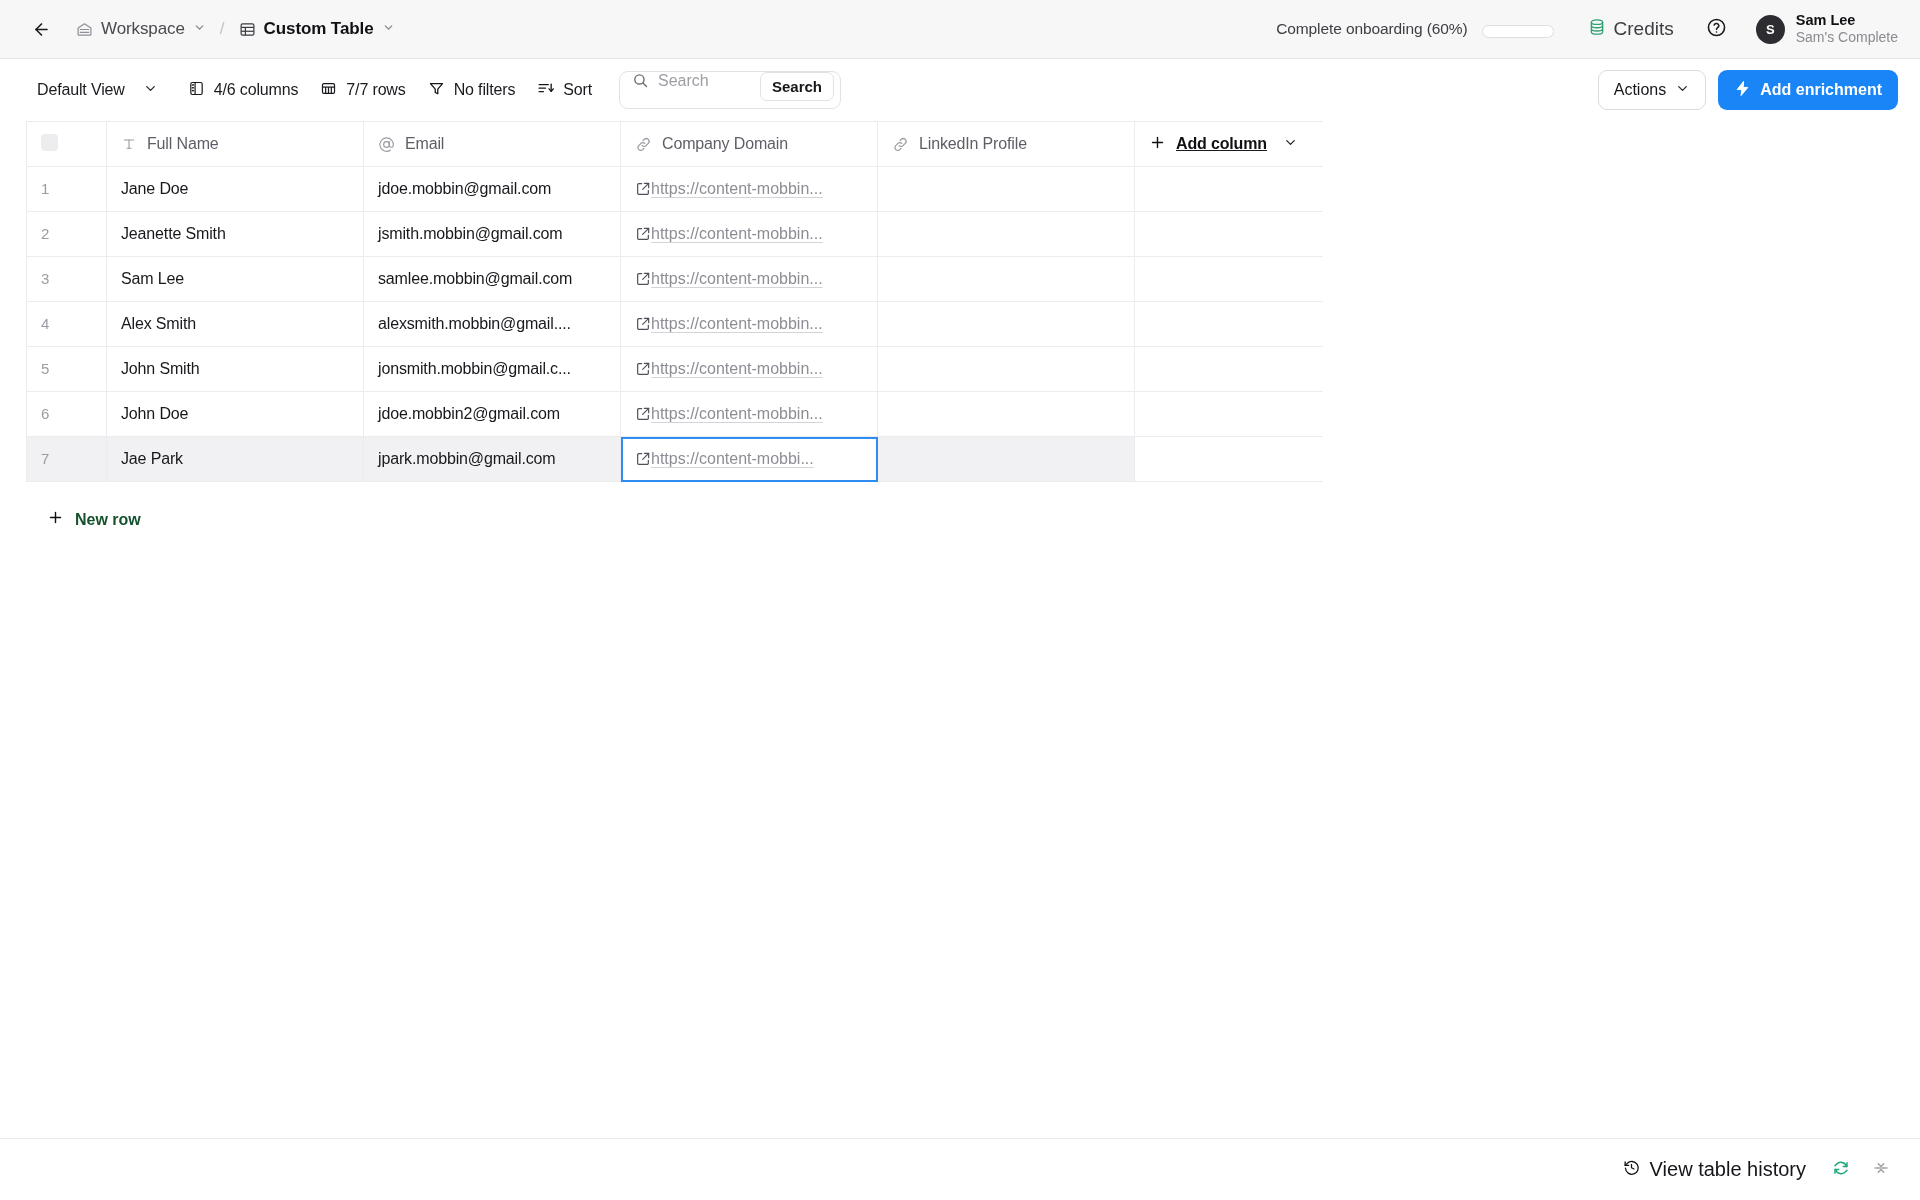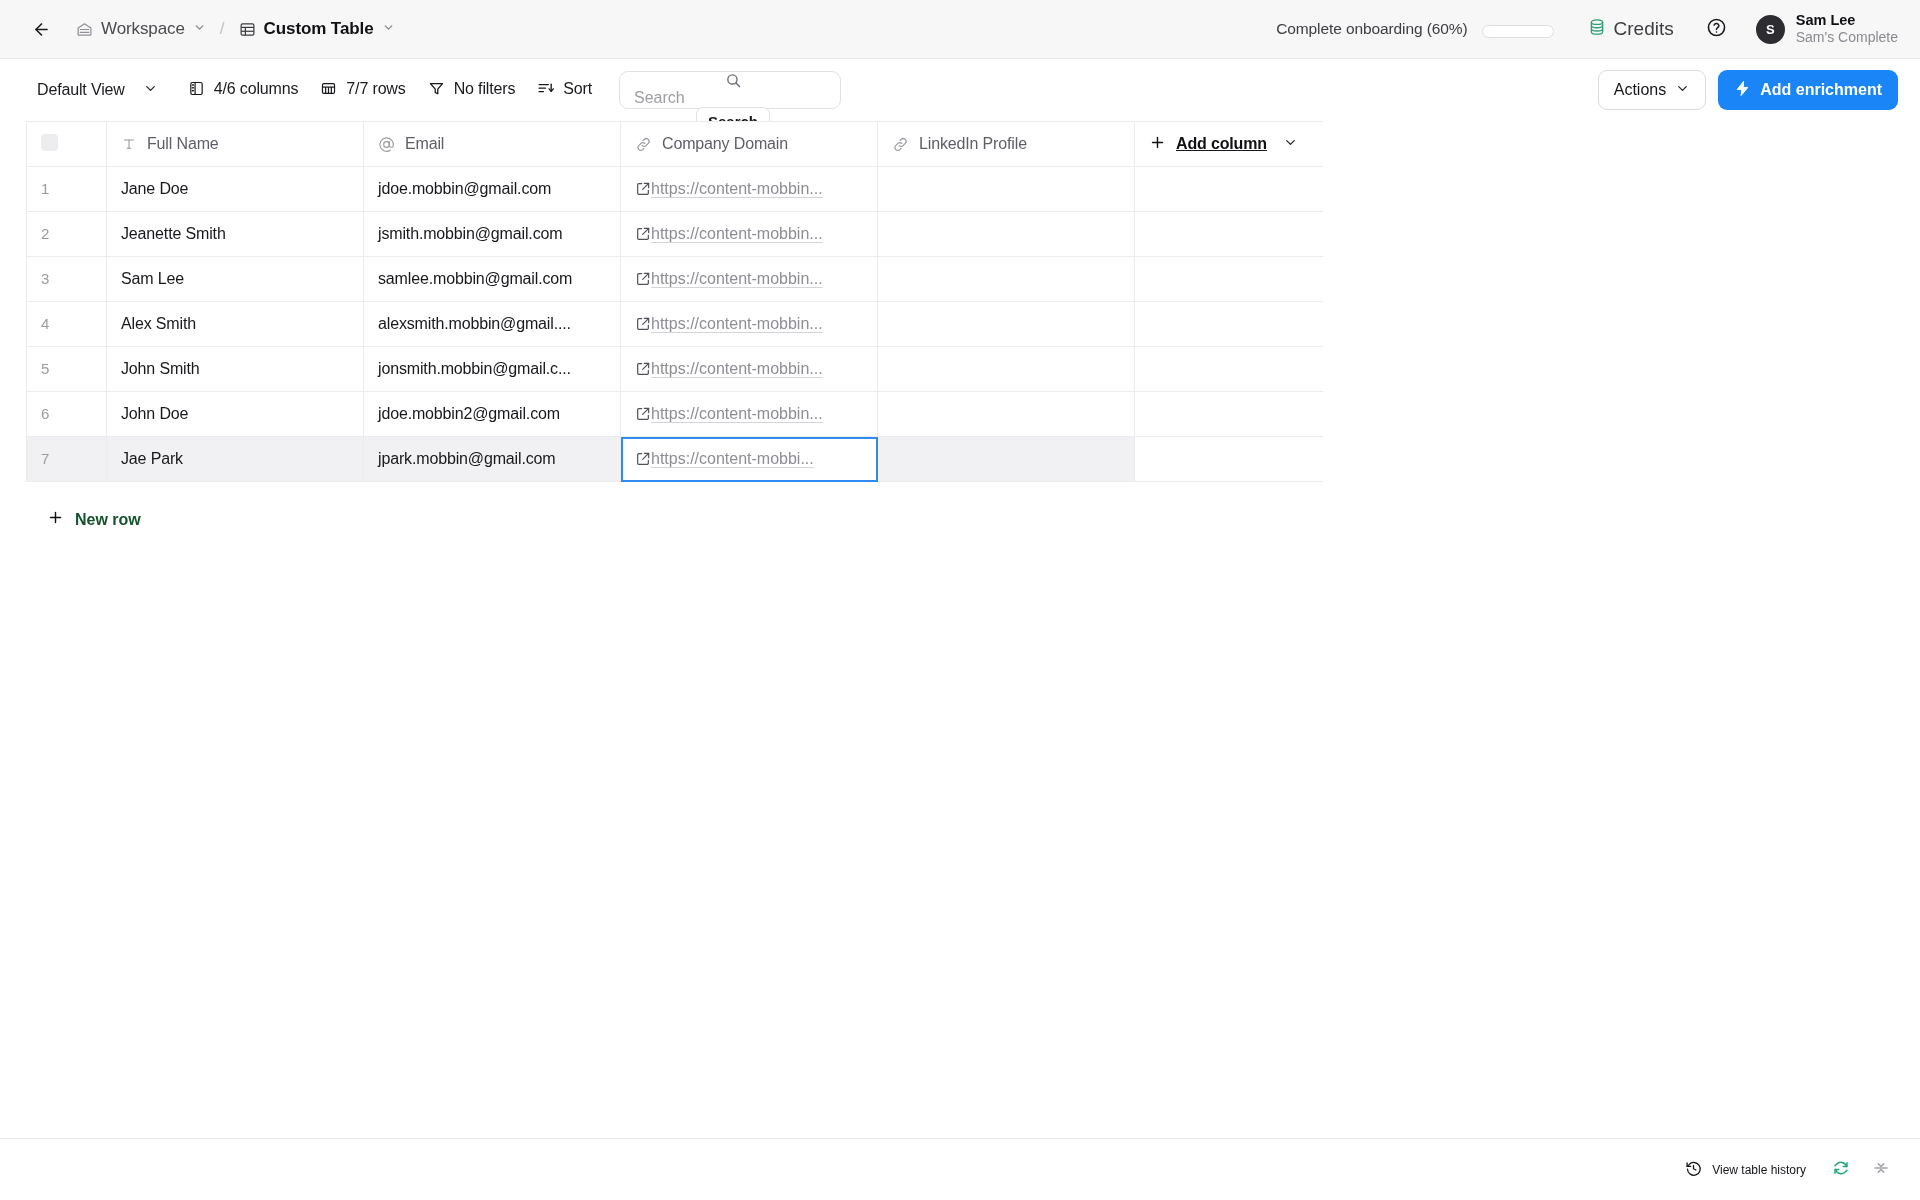--- a/index.html
+++ b/index.html
@@ -51,30 +51,30 @@
   .user-name { font-size: 14.5px; font-weight: 700; color: #111114; line-height: 1.25; }
   .user-org { font-size: 14px; color: #8a8a90; line-height: 1.25; }
 
   
   .toolbar {
     height: 62px; min-height: 62px;
     display: flex; align-items: center;
     padding: 0 22px 0 26px; background: #fff;
   }
   .tb-item {
-    display: flex; gap: 9px;
+    display: flex; align-items: center; gap: 9px;
     padding: 7px 11px; border-radius: 7px; cursor: pointer;
     font-size: 16px; color: #1a1a1f; letter-spacing: -0.15px; white-space: nowrap;
   }
   .tb-item .chev { margin-left: 9px; }
   .tb-gap { width: 8px; }
   .search-wrap {
-    display: flex; align-items: center; margin-left: 16px;
+    display: flex; align-items: flex-start; margin-left: 16px;
     width: 222px; height: 38px; border: 1px solid #e2e2e5; border-radius: 9px;
-    padding: 0 6px 0 12px; background: #fff; flex-direction: column;
+    padding: 0 6px 0 12px; background: #fff;
   }
   .search-input {
     flex: 1; border: none; outline: none; font-size: 16px;
     font-family: "Liberation Sans", sans-serif; color: #1a1a1f;
     background: transparent; margin-left: 9px; min-width: 10px;
   }
   .search-input::placeholder { color: #9d9da3; }
   .search-btn {
     border: 1px solid #e2e2e5; background: #fff; border-radius: 7px;
     font-size: 15px; font-weight: 600; color: #16161a; padding: 5px 11px;
@@ -143,21 +143,21 @@
 
   
   .footer {
     position: absolute; left: 0; right: 0; bottom: 0; height: 62px;
     border-top: 1px solid #e9e9eb; background: #fff;
     display: flex; align-items: center; justify-content: flex-end;
     padding: 0 22px; gap: 6px;
   }
   .foot-item {
     display: flex; align-items: center; gap: 10px; padding: 8px 12px;
-    border-radius: 7px; cursor: pointer; font-size: 12px; color: #15151a;
+    border-radius: 7px; cursor: pointer; font-size: 20px; color: #15151a;
   }
   .icon-btn {
     width: 34px; height: 34px; display: flex; align-items: center; justify-content: center;
     border-radius: 7px; cursor: pointer;
   }
 </style>
 </head>
 <body>
 
 <div class="app">

